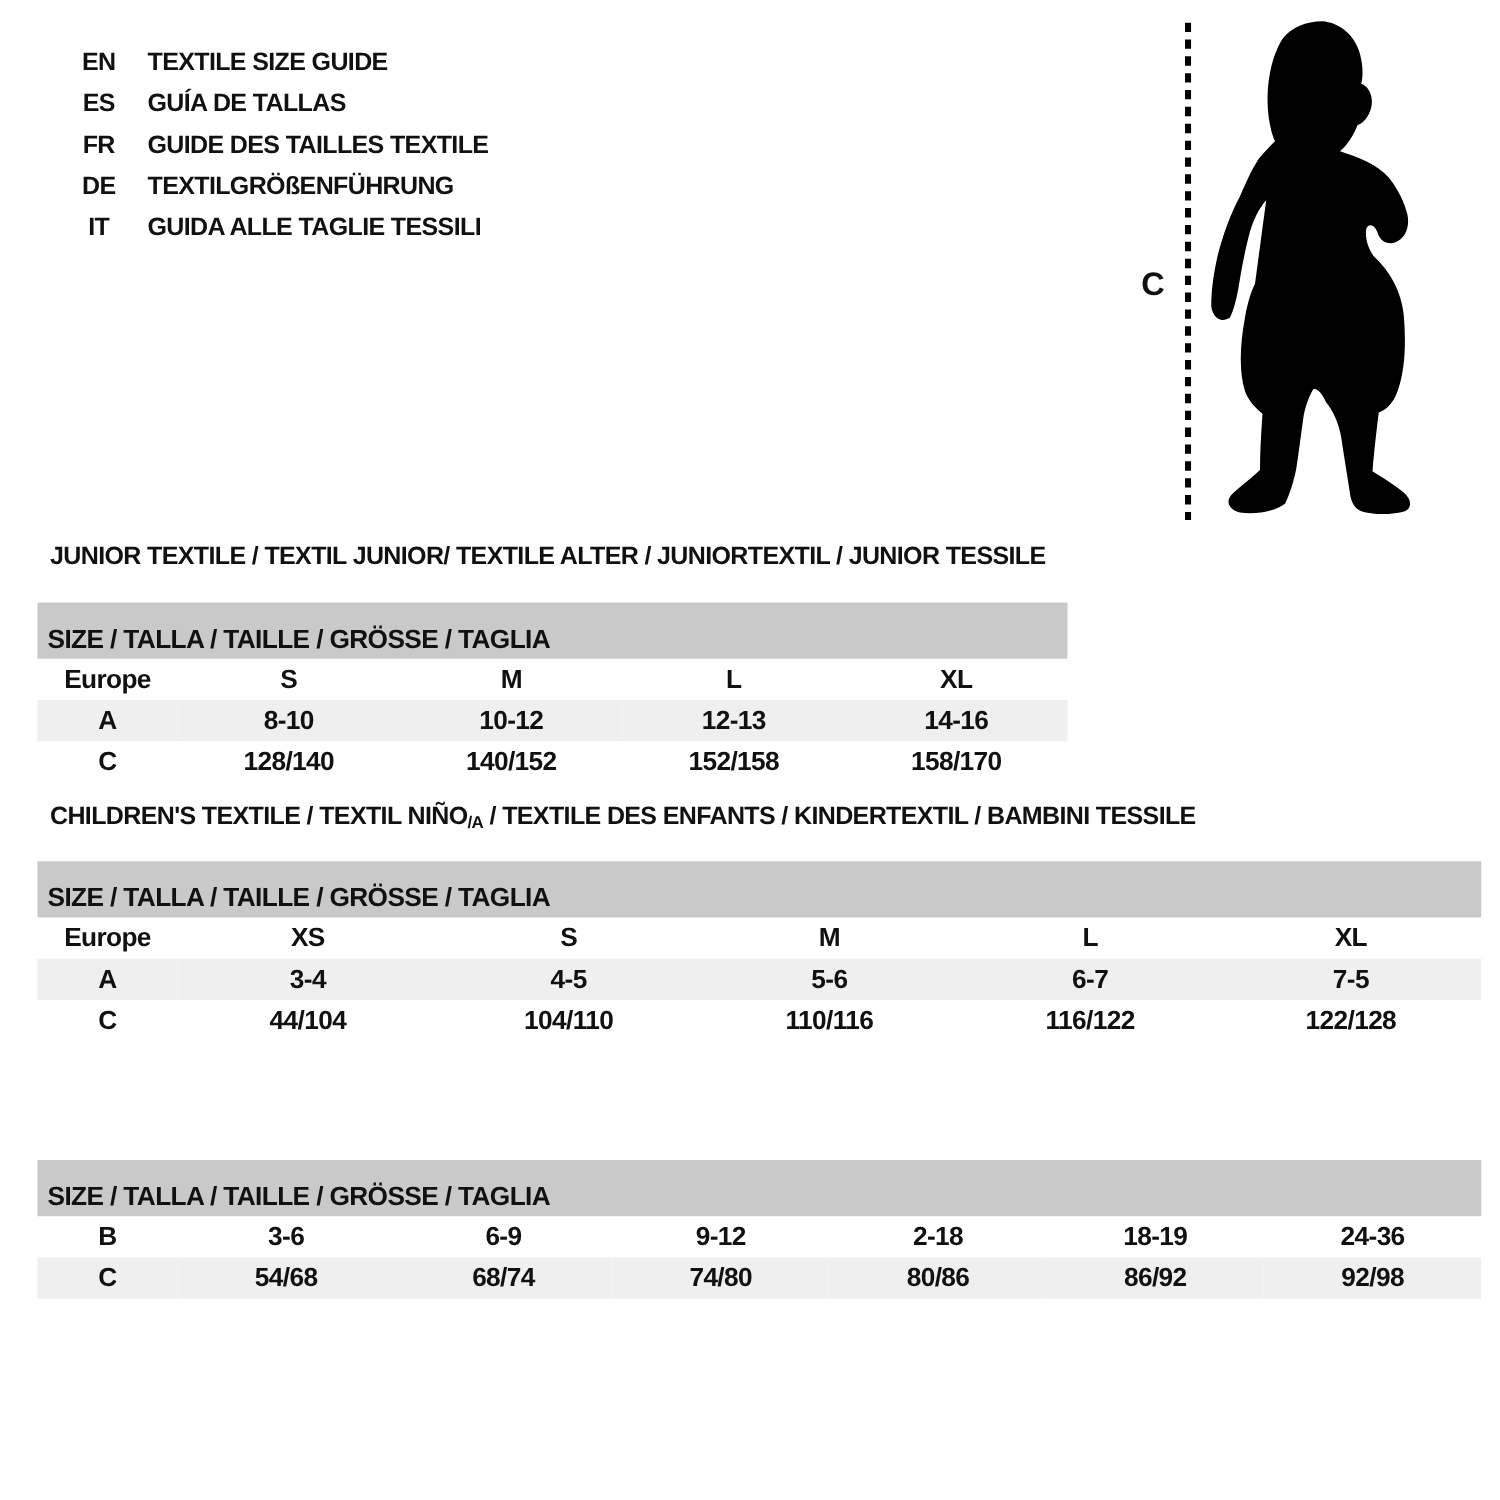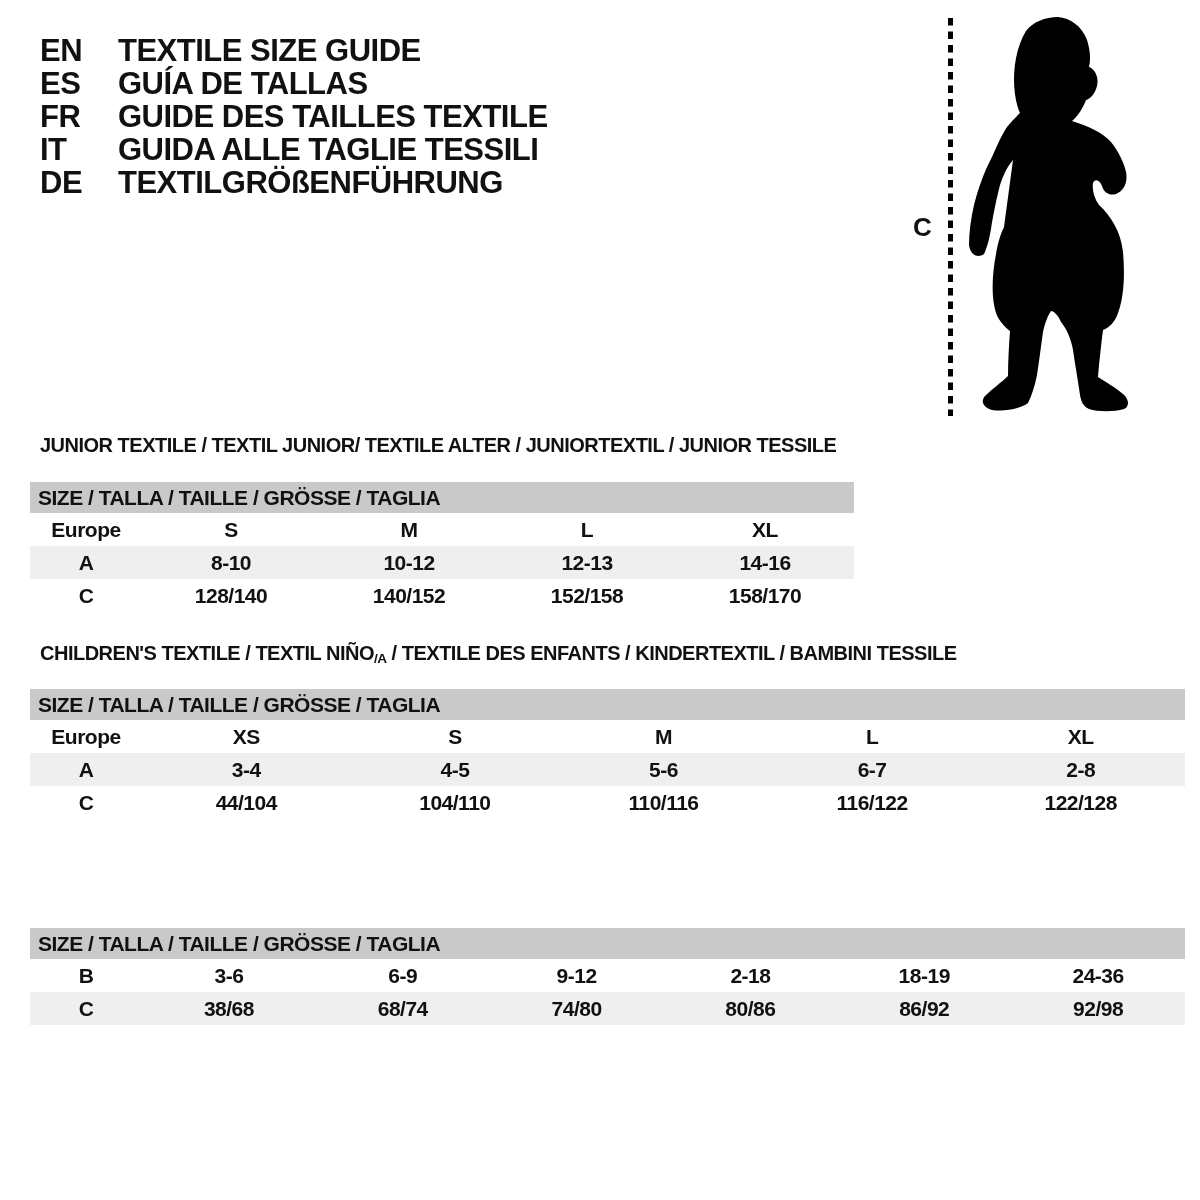--- a/index.html
+++ b/index.html
@@ -3,35 +3,35 @@
 <meta charset="utf-8">
 <style>
   html,body { margin:0; padding:0; background:#ffffff; }
   .page {
     position:relative; width:1200px; height:1200px; background:#ffffff;
     font-family:"Liberation Sans", sans-serif; color:#111111; overflow:hidden;
     font-weight:bold; letter-spacing:-0.5px;
   }
   
   .lang-block { position:absolute; left:40px; top:34px; }
-  .lang-row { display:flex; line-height:33px; font-size:31px; }
+  .lang-row { display:flex; line-height:33px; font-size:20px;text-align:center; }
   .lang-code { width:78px; }
   
   .dim-line { position:absolute; left:948px; top:18px; }
   .dim-label { position:absolute; left:913px; top:212px; font-size:26px; }
   .baby { position:absolute; left:963px; top:14px; }
   
   .sec-title { position:absolute; left:40px; font-size:20px; white-space:nowrap; }
   .title-sub { font-size:0.68em; vertical-align:-0.25em; }
   .sec-title.two-line { line-height:33px; }
   
   table.size-table { position:absolute; left:30px; border-collapse:collapse; table-layout:fixed; }
   th.size-bar {
     background:#c9c9c9; text-align:left; font-size:21px; font-weight:bold;
-    height:31px; padding:0 0 0 8px; letter-spacing:-0.5px;margin-left:31px;
+    height:31px; padding:14px 0 0 8px; letter-spacing:-0.5px;margin-left:31px;
   }
   table.size-table td {
     height:33px; font-size:21px; font-weight:bold; text-align:center;
     padding:0; letter-spacing:-0.5px;
   }
   td.row-label { text-align:left; padding-left:10px; }
   tr.alt td { background:#efefef; }
   col.col-label { width:112px; }
   
   .legend { position:absolute; left:40px; top:1072px; font-size:20px; line-height:34px; }
@@ -48,26 +48,26 @@
     </div>
     <div class="lang-row">
       <span class="lang-code">ES</span>
       <span class="lang-title">GUÍA DE TALLAS</span>
     </div>
     <div class="lang-row">
       <span class="lang-code">FR</span>
       <span class="lang-title">GUIDE DES TAILLES TEXTILE</span>
     </div>
     <div class="lang-row">
+      <span class="lang-code">DE</span>
+      <span class="lang-title">TEXTILGRÖßENFÜHRUNG</span>
+    </div>
+    <div class="lang-row">
       <span class="lang-code">IT</span>
       <span class="lang-title">GUIDA ALLE TAGLIE TESSILI</span>
-    </div>
-    <div class="lang-row">
-      <span class="lang-code">DE</span>
-      <span class="lang-title">TEXTILGRÖßENFÜHRUNG</span>
     </div>
   </div>
 
   <svg class="dim-line" width="5" height="398" viewBox="0 0 5 398">
     <line x1="2.5" y1="0" x2="2.5" y2="398" stroke="#000000" stroke-width="5" stroke-dasharray="7.5 6"></line>
   </svg>
   <div class="dim-label">C</div>
   <svg class="baby" width="175" height="405" viewBox="0 0 175 405">
     <path fill="#000000" d="
       M 95 3
@@ -180,21 +180,21 @@
         <td>M</td>
         <td>L</td>
         <td>XL</td>
       </tr>
       <tr class="alt">
         <td class="row-label">A</td>
         <td>3-4</td>
         <td>4-5</td>
         <td>5-6</td>
         <td>6-7</td>
-        <td>2-8</td>
+        <td>7-5</td>
       </tr>
       <tr>
         <td class="row-label">C</td>
         <td>44/104</td>
         <td>104/110</td>
         <td>110/116</td>
         <td>116/122</td>
         <td>122/128</td>
       </tr>
     </tbody>
@@ -220,21 +220,21 @@
         <td class="row-label">B</td>
         <td>3-6</td>
         <td>6-9</td>
         <td>9-12</td>
         <td>2-18</td>
         <td>18-19</td>
         <td>24-36</td>
       </tr>
       <tr class="alt">
         <td class="row-label">C</td>
-        <td>38/68</td>
+        <td>54/68</td>
         <td>68/74</td>
         <td>74/80</td>
         <td>80/86</td>
         <td>86/92</td>
         <td>92/98</td>
       </tr>
     </tbody>
   </table>
 
 

